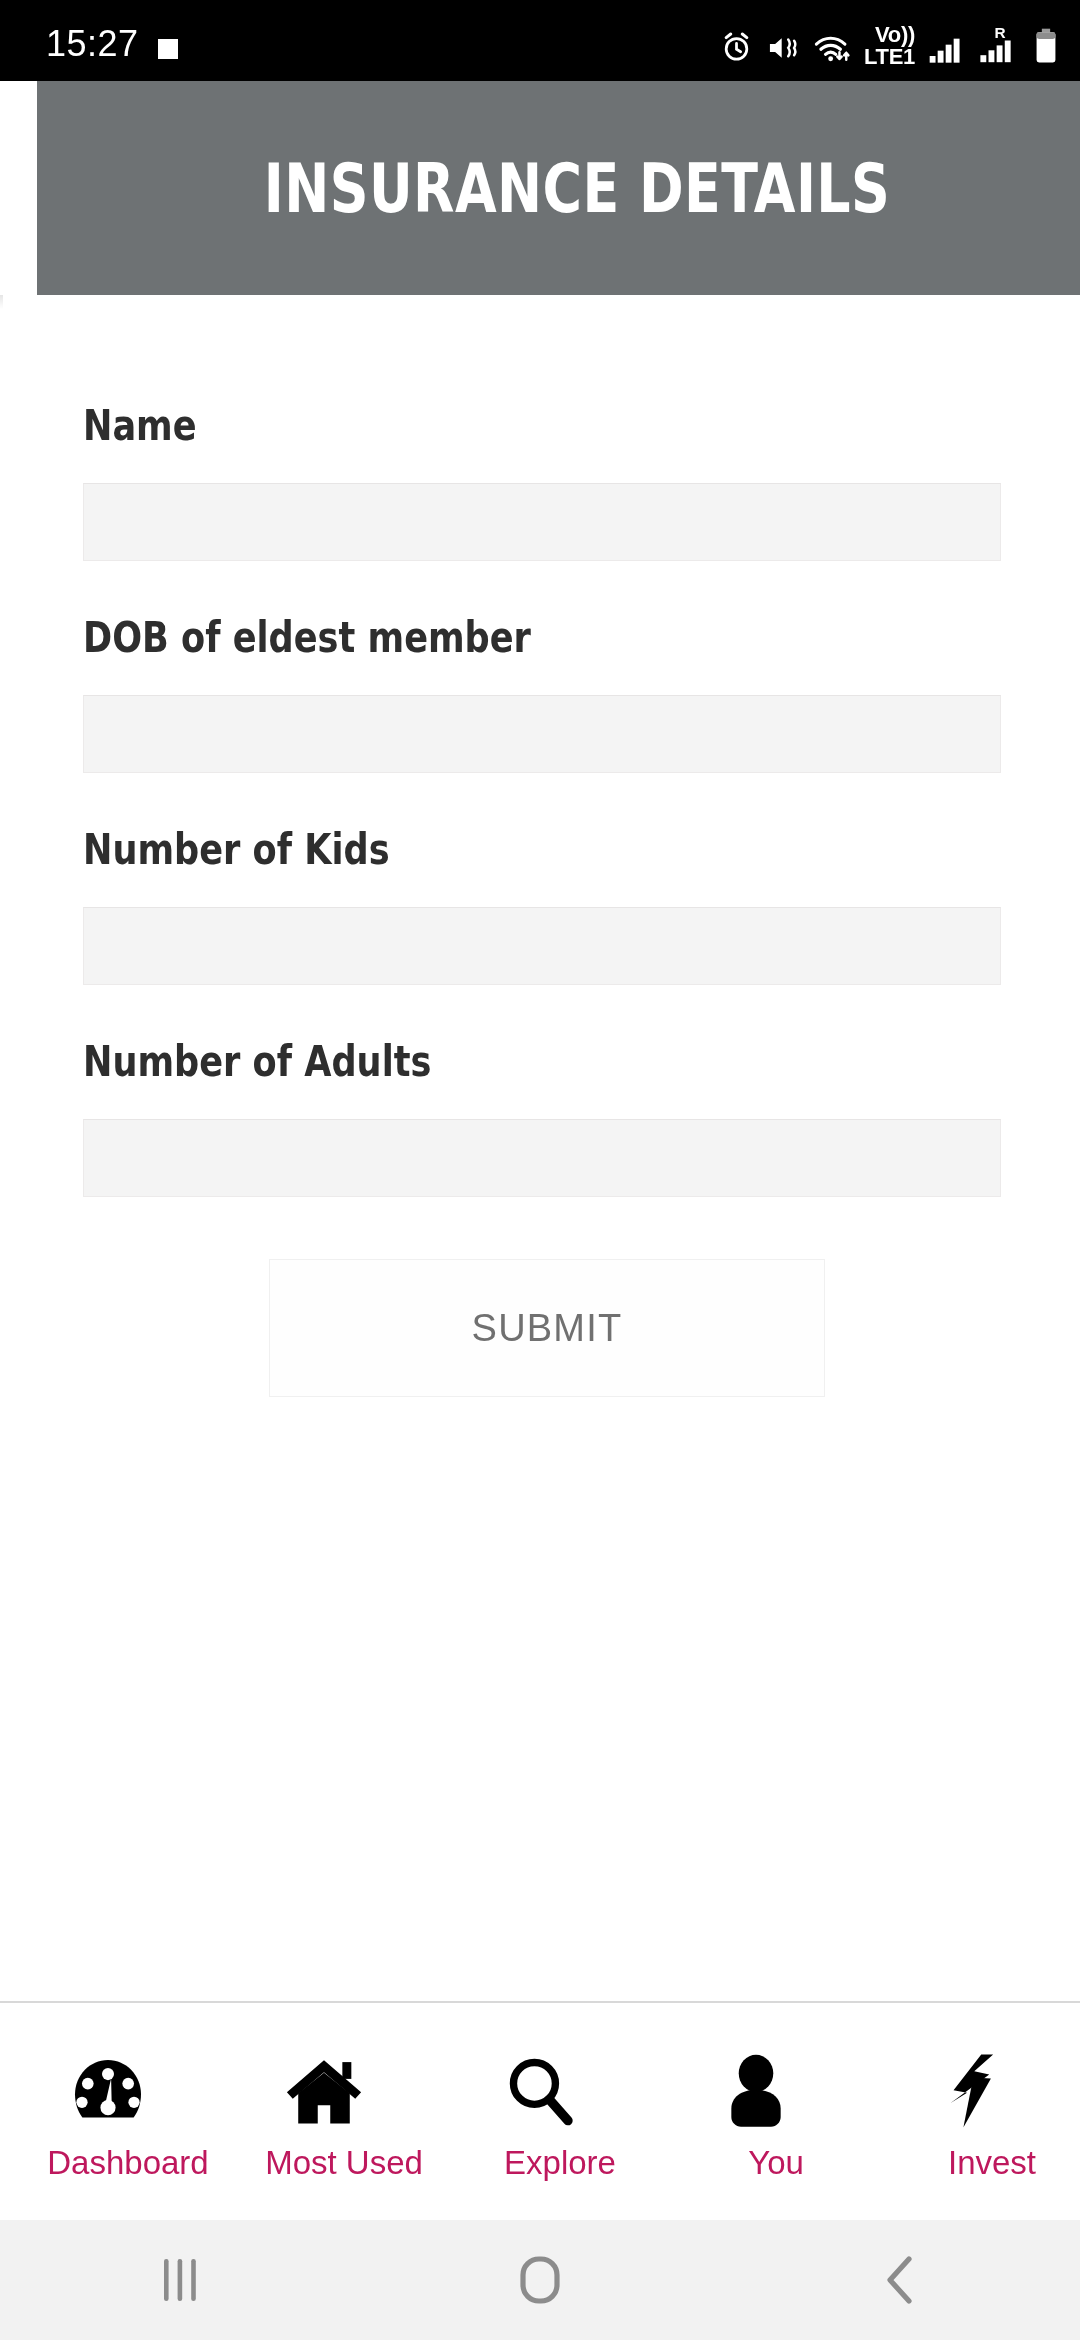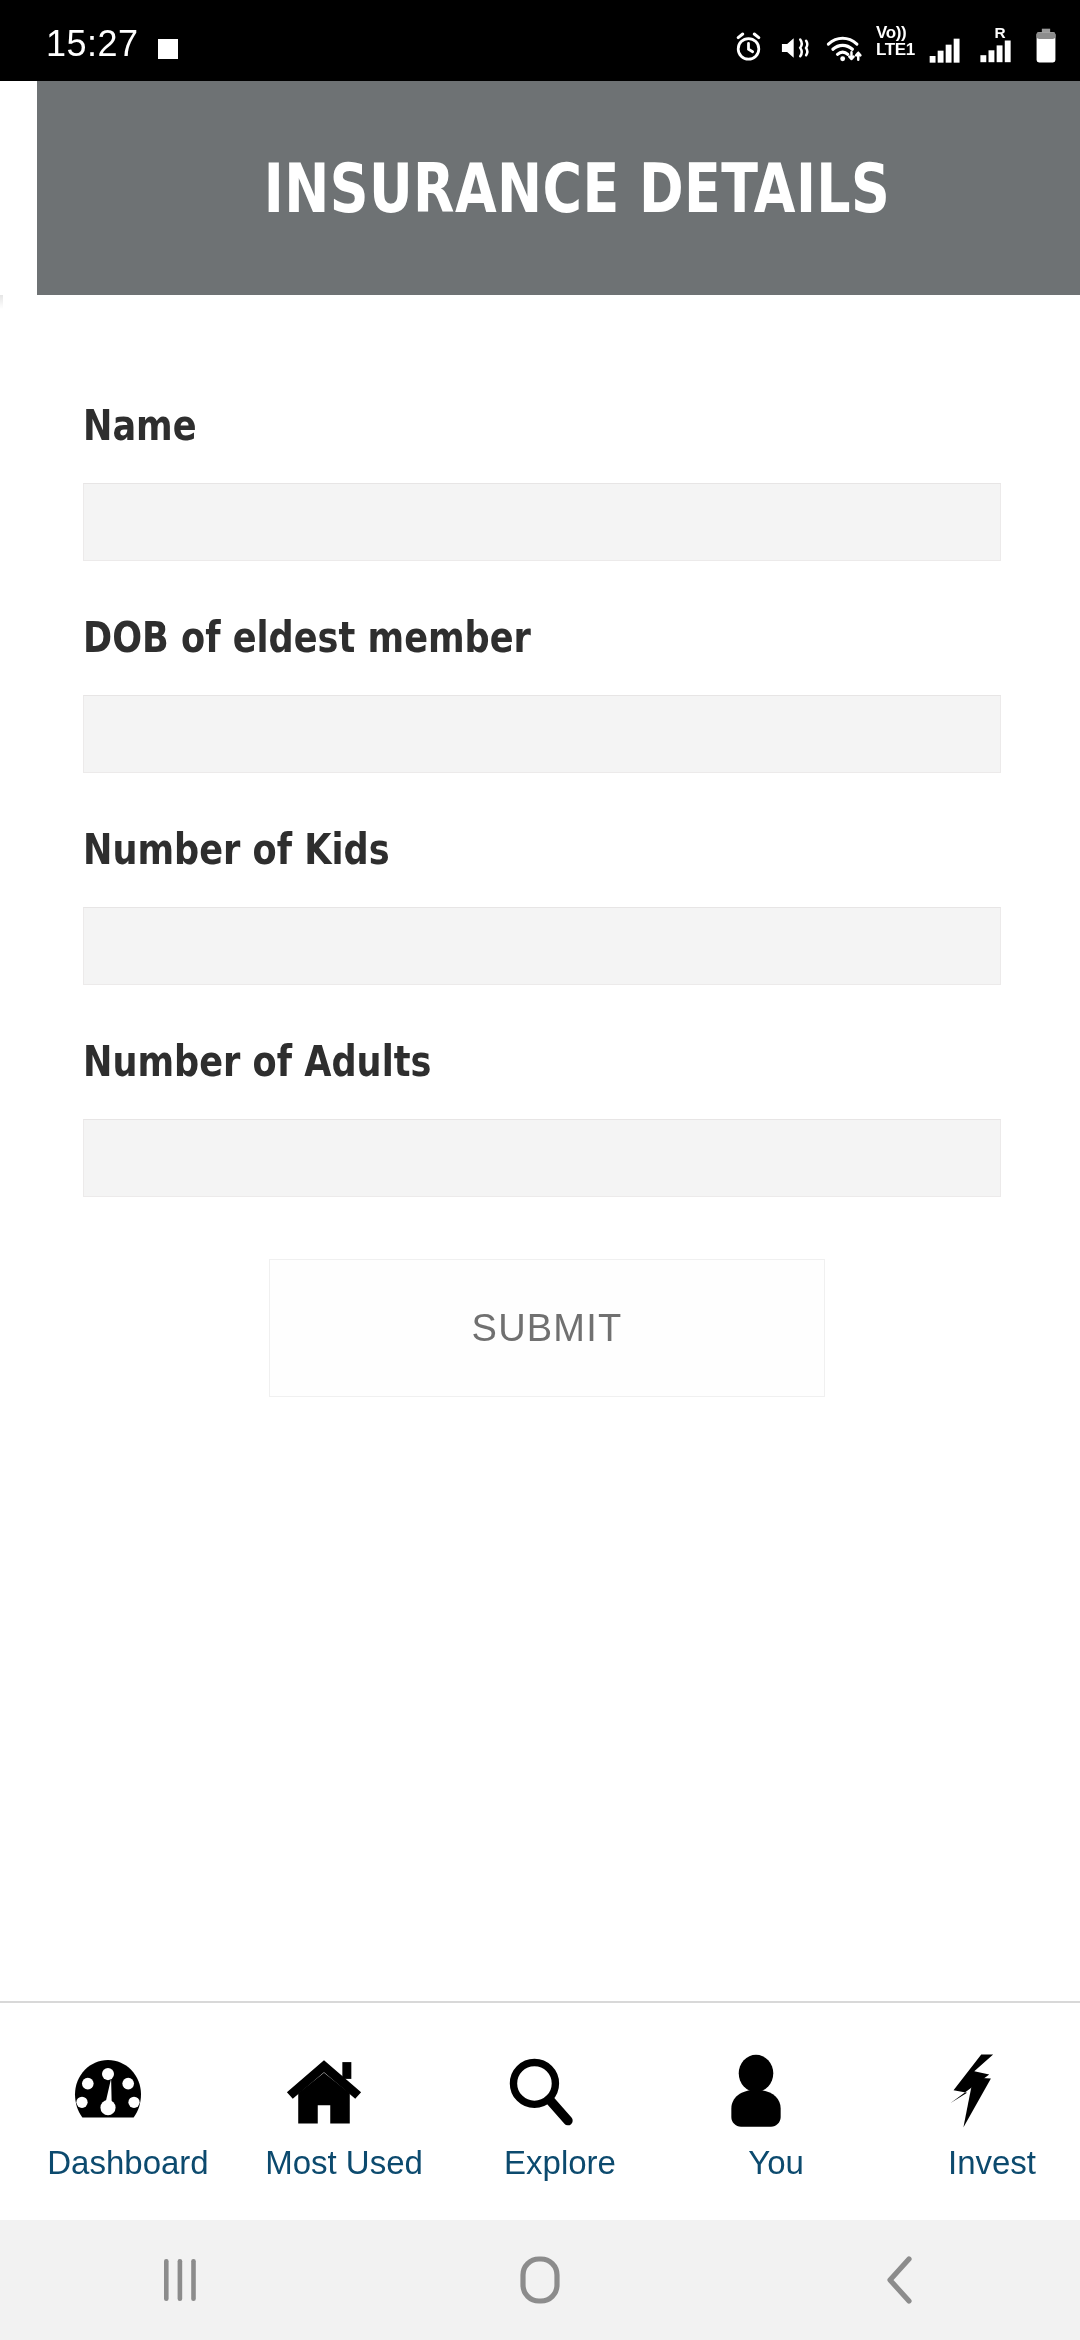--- a/index.html
+++ b/index.html
@@ -16,22 +16,22 @@
     position:absolute; left:0; top:0; width:1080px; height:81px;
     background:#000; color:#fff;
     display:flex; align-items:center; justify-content:space-between;
     padding:6px 22px 0 46px;
   }
   .sb-left { display:flex; align-items:center; gap:14px; }
   .sb-time { font-size:36px; font-weight:400; letter-spacing:0.5px; line-height:1; }
   .sb-right { display:flex; align-items:center; gap:13px; }
   .sb-ico { display:flex; align-items:flex-end; height:40px; }
   .volte-txt {
-    display:flex; flex-direction:column; align-items:flex-start;
-    font-size:17px; font-weight:700; line-height:1.02; letter-spacing:-0.3px;
+    display:flex; flex-direction:column; align-items:flex-end;
+    font-size:22px; font-weight:700; line-height:1.02; letter-spacing:-0.3px;
   }
 
   
   .appbar {
     position:absolute; left:0; top:81px; width:1080px; height:214px;
     background:#6e7274;
     display:flex; align-items:center; justify-content:center;margin-left:37px;
   }
   .appbar-title {
     color:#fff; font-size:68px; font-weight:700;
@@ -88,21 +88,21 @@
     position:absolute; left:0; top:2001px; width:1080px; height:219px;
     background:#fff; border-top:2px solid #d8d8d8;
     display:flex; align-items:center;
   }
   .nav-item {
     flex:1; display:flex; flex-direction:column;
     align-items:center; justify-content:center; gap:16px;
     height:100%; padding-top:8px;
   }
   .nav-icon { height:78px; display:flex; align-items:center; justify-content:center; }
-  .nav-label { font-size:33px; color:#0c4a6e; line-height:1; white-space:nowrap;margin-left:40px; }
+  .nav-label { font-size:33px; color:#be185d; line-height:1; white-space:nowrap;margin-left:40px; }
 
   
   .androidnav {
     position:absolute; left:0; top:2220px; width:1080px; height:120px;
     background:#f2f2f2;
     display:flex; align-items:center; justify-content:space-around;
   }
   .anav-btn { width:200px; height:120px; display:flex; align-items:center; justify-content:center; }
 </style>
 </head>

